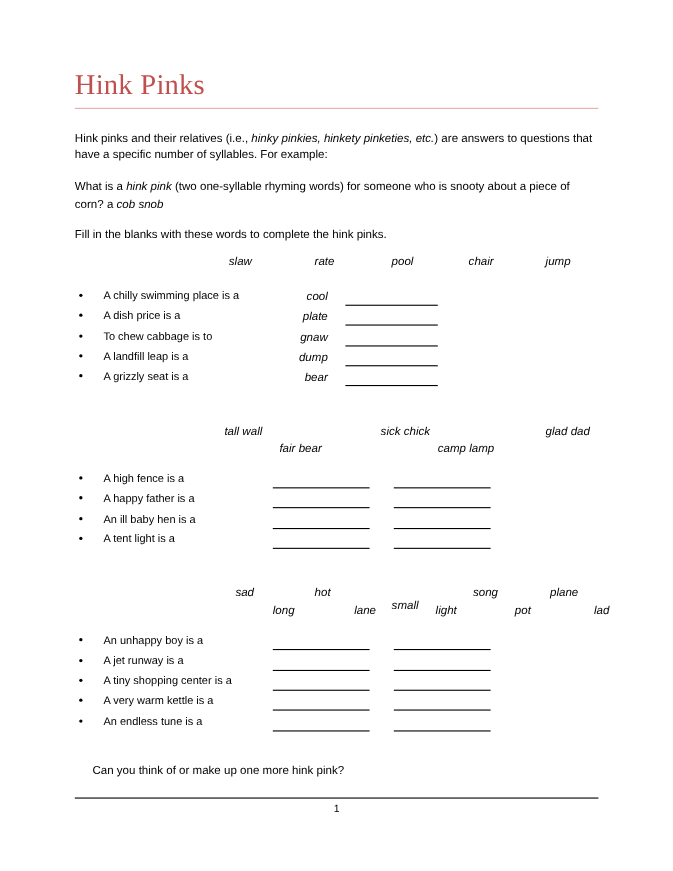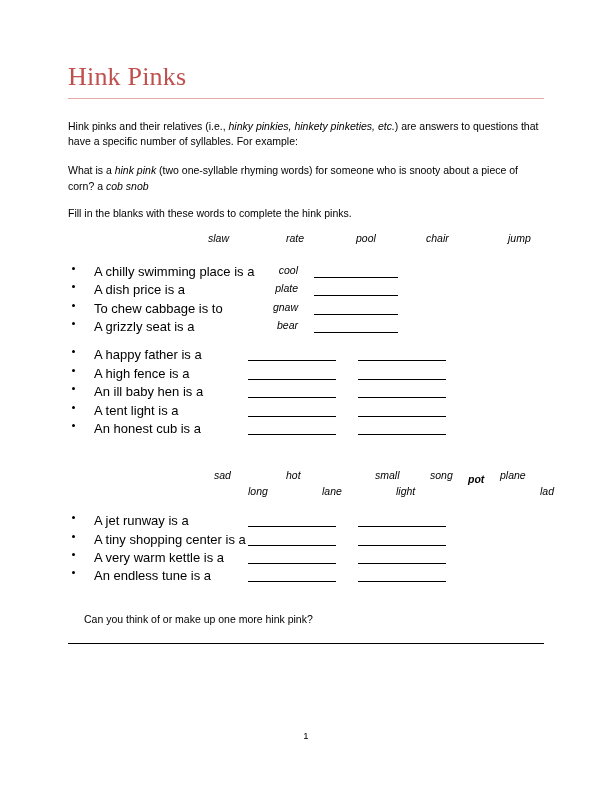--- a/index.html
+++ b/index.html
@@ -100,21 +100,21 @@
     top: 3px;
     width: 3px;
     height: 3px;
     background: #000;
     border-radius: 50%;
   }
   .q-text {
     position: absolute;
     left: 26px;
     top: 0;
-    font-size: 13px;
+    font-size: 10px;
     white-space: nowrap;
   }
   .given {
     position: absolute;
     top: 0;
     font-size: 10.5px;
     font-style: italic;
     white-space: nowrap;
     text-align: right;
   }
@@ -156,21 +156,21 @@
     <p class="para p-example" id="example-para"><span>What is a </span><em>hink pink</em><span> (two one-syllable rhyming words) for someone who is snooty about a piece of corn? a </span><em>cob snob</em></p>
 
     <p class="instruction">Fill in the blanks with these words to complete the hink pinks.</p>
 
     <div id="exercises-host">
         <div class="wordbank bank1" style="margin-top: 13px;">
           <span style="left: 140px; top: 0px;">slaw</span>
           <span style="left: 218px; top: 0px;">rate</span>
           <span style="left: 288px; top: 0px;">pool</span>
           <span style="left: 358px; top: 0px;">chair</span>
-          <span style="left: 440px; top: 0px;">jump</span>
+          <span style="left: 428px; top: 0px;">jump</span>
         </div>
         <div class="exercise" style="margin-top: 10px;">
           <div class="q-row">
             <span class="bullet"></span>
             <span class="q-text">A chilly swimming place is a</span>
             <span class="given" style="left: 190px; width: 40px;">cool</span>
             <span class="blank" style="left: 246px; width: 84px; top: 13px;"></span>
           </div>
           <div class="q-row">
             <span class="bullet"></span>
@@ -179,70 +179,83 @@
             <span class="blank" style="left: 246px; width: 84px; top: 13px;"></span>
           </div>
           <div class="q-row">
             <span class="bullet"></span>
             <span class="q-text">To chew cabbage is to</span>
             <span class="given" style="left: 190px; width: 40px;">gnaw</span>
             <span class="blank" style="left: 246px; width: 84px; top: 13px;"></span>
           </div>
           <div class="q-row">
             <span class="bullet"></span>
+            <span class="q-text">A landfill leap is a</span>
+            <span class="given" style="left: 190px; width: 40px;">dump</span>
+            <span class="blank" style="left: 246px; width: 84px; top: 13px;"></span>
+          </div>
+          <div class="q-row">
+            <span class="bullet"></span>
             <span class="q-text">A grizzly seat is a</span>
             <span class="given" style="left: 190px; width: 40px;">bear</span>
             <span class="blank" style="left: 246px; width: 84px; top: 13px;"></span>
           </div>
         </div>
+        <div class="wordbank bank2" style="margin-top: 30px;">
+          <span style="left: 136px; top: 0px;">tall wall</span>
+          <span style="left: 186px; top: 16px;">fair bear</span>
+          <span style="left: 278px; top: 0px;">sick chick</span>
+          <span style="left: 330px; top: 16px;">camp lamp</span>
+          <span style="left: 428px; top: 0px;">glad dad</span>
+        </div>
         <div class="exercise" style="margin-top: 10px;">
           <div class="q-row">
             <span class="bullet"></span>
+            <span class="q-text">A high fence is a</span>
+            <span class="blank" style="left: 180px; width: 88px; top: 13px;"></span>
+            <span class="blank" style="left: 290px; width: 88px; top: 13px;"></span>
+          </div>
+          <div class="q-row">
+            <span class="bullet"></span>
             <span class="q-text">A happy father is a</span>
             <span class="blank" style="left: 180px; width: 88px; top: 13px;"></span>
             <span class="blank" style="left: 290px; width: 88px; top: 13px;"></span>
           </div>
           <div class="q-row">
             <span class="bullet"></span>
-            <span class="q-text">A high fence is a</span>
-            <span class="blank" style="left: 180px; width: 88px; top: 13px;"></span>
-            <span class="blank" style="left: 290px; width: 88px; top: 13px;"></span>
-          </div>
-          <div class="q-row">
-            <span class="bullet"></span>
             <span class="q-text">An ill baby hen is a</span>
             <span class="blank" style="left: 180px; width: 88px; top: 13px;"></span>
             <span class="blank" style="left: 290px; width: 88px; top: 13px;"></span>
           </div>
           <div class="q-row">
             <span class="bullet"></span>
             <span class="q-text">A tent light is a</span>
-            <span class="blank" style="left: 180px; width: 88px; top: 13px;"></span>
-            <span class="blank" style="left: 290px; width: 88px; top: 13px;"></span>
-          </div>
-          <div class="q-row">
-            <span class="bullet"></span>
-            <span class="q-text">An honest cub is a</span>
             <span class="blank" style="left: 180px; width: 88px; top: 13px;"></span>
             <span class="blank" style="left: 290px; width: 88px; top: 13px;"></span>
           </div>
         </div>
         <div class="wordbank bank3" style="margin-top: 30px;">
           <span style="left: 146px; top: 0px;">sad</span>
           <span style="left: 180px; top: 16px;">long</span>
           <span style="left: 218px; top: 0px;">hot</span>
           <span style="left: 254px; top: 16px;">lane</span>
-          <span style="left: 288px; top: 0px; margin-left: 19px;">small</span>
+          <span style="left: 288px; top: 12px;">small</span>
           <span style="left: 328px; top: 16px;">light</span>
           <span style="left: 362px; top: 0px;">song</span>
-          <span style="left: 400px; top: 4px; font-weight: bold;">pot</span>
+          <span style="left: 400px; top: 16px;">pot</span>
           <span style="left: 432px; top: 0px;">plane</span>
           <span style="left: 472px; top: 16px;">lad</span>
         </div>
         <div class="exercise" style="margin-top: 10px;">
+          <div class="q-row">
+            <span class="bullet"></span>
+            <span class="q-text">An unhappy boy is a</span>
+            <span class="blank" style="left: 180px; width: 88px; top: 13px;"></span>
+            <span class="blank" style="left: 290px; width: 88px; top: 13px;"></span>
+          </div>
           <div class="q-row">
             <span class="bullet"></span>
             <span class="q-text">A jet runway is a</span>
             <span class="blank" style="left: 180px; width: 88px; top: 13px;"></span>
             <span class="blank" style="left: 290px; width: 88px; top: 13px;"></span>
           </div>
           <div class="q-row">
             <span class="bullet"></span>
             <span class="q-text">A tiny shopping center is a</span>
             <span class="blank" style="left: 180px; width: 88px; top: 13px;"></span>

